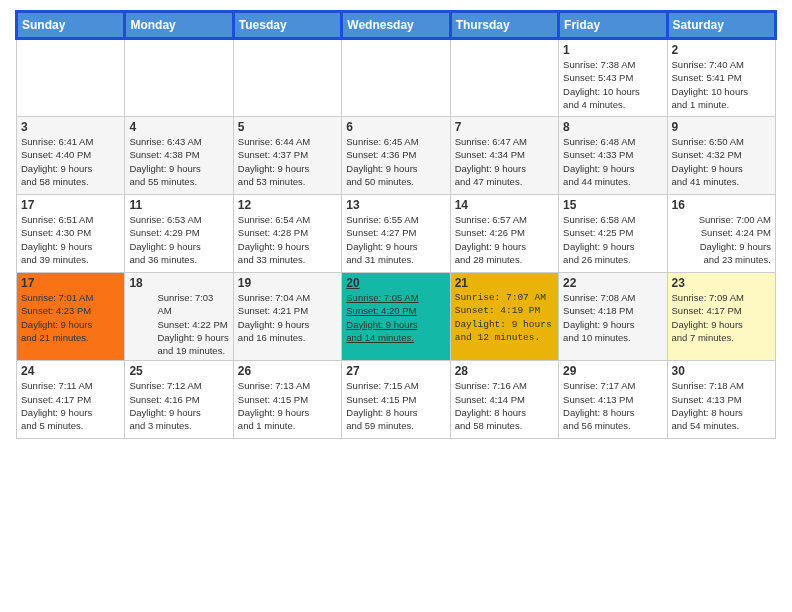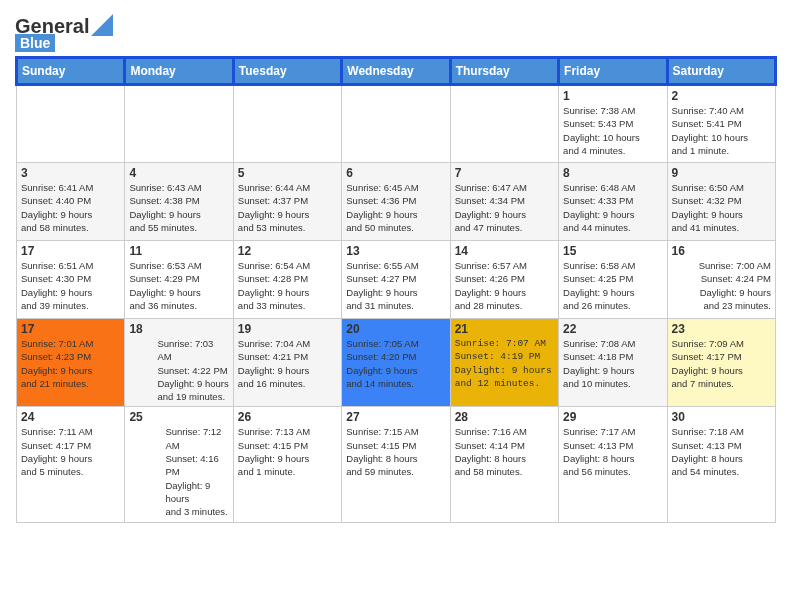--- a/index.html
+++ b/index.html
@@ -77,35 +77,20 @@
       color: #333;
     }
     .empty-cell {
       background: #fff !important;
     }
   </style>
 </head>
 <body>
 
 <div class="container">
-  <div class="header-row">
-    <div class="logo">
-      <div style="display:flex; align-items:flex-end;">
-        <span style="font-size:20px; font-weight:bold; color:#333;">General</span>
-        <svg width="22" height="22" viewBox="0 0 22 22" style="margin-left:2px; margin-bottom:2px;">
-          <polygon points="0,22 22,0 22,22" fill="#4a90d9"></polygon>
-        </svg>
-      </div>
-      <div style="background:#4a90d9; color:white; font-size:14px; font-weight:bold; padding:1px 5px; display:inline-block; margin-top:-4px;">Blue</div>
-    </div>
-    <div class="title-block">
-      <div class="month-title"></div>
-      <div class="location-title"></div>
-    </div>
-  </div>
 
   <table>
     <thead>
       <tr>
 
       <th>Sunday</th>
           <th>Monday</th>
           <th>Tuesday</th>
           <th>Wednesday</th>
           <th>Thursday</th>
@@ -252,21 +237,21 @@
 Daylight: 9 hours
 and 19 minutes.</div>
           </td>
           <td style="background: rgb(245, 245, 245);">
             <span class="day-number">19</span>
             <div class="day-info" style="white-space: pre-line;">Sunrise: 7:04 AM
 Sunset: 4:21 PM
 Daylight: 9 hours
 and 16 minutes.</div>
           </td>
-          <td style="background: #3b82f6;">
+          <td style="background: #14b8a6; text-decoration: underline;">
             <span class="day-number">20</span>
             <div class="day-info" style="white-space: pre-line;">Sunrise: 7:05 AM
 Sunset: 4:20 PM
 Daylight: 9 hours
 and 14 minutes.</div>
           </td>
           <td style="background: #eab308;">
             <span class="day-number">21</span>
             <div class="day-info" style="white-space: pre-line; font-family: Liberation Mono, monospace;">Sunrise: 7:07 AM
 Sunset: 4:19 PM
@@ -291,21 +276,21 @@
         <tr>
           <td>
             <span class="day-number">24</span>
             <div class="day-info" style="white-space: pre-line;">Sunrise: 7:11 AM
 Sunset: 4:17 PM
 Daylight: 9 hours
 and 5 minutes.</div>
           </td>
           <td>
             <span class="day-number">25</span>
-            <div class="day-info" style="white-space: pre-line; margin-left: 36px;">Sunrise: 7:12 AM
+            <div class="day-info" style="white-space: pre-line;">Sunrise: 7:12 AM
 Sunset: 4:16 PM
 Daylight: 9 hours
 and 3 minutes.</div>
           </td>
           <td>
             <span class="day-number">26</span>
             <div class="day-info" style="white-space: pre-line;">Sunrise: 7:13 AM
 Sunset: 4:15 PM
 Daylight: 9 hours
 and 1 minute.</div>

